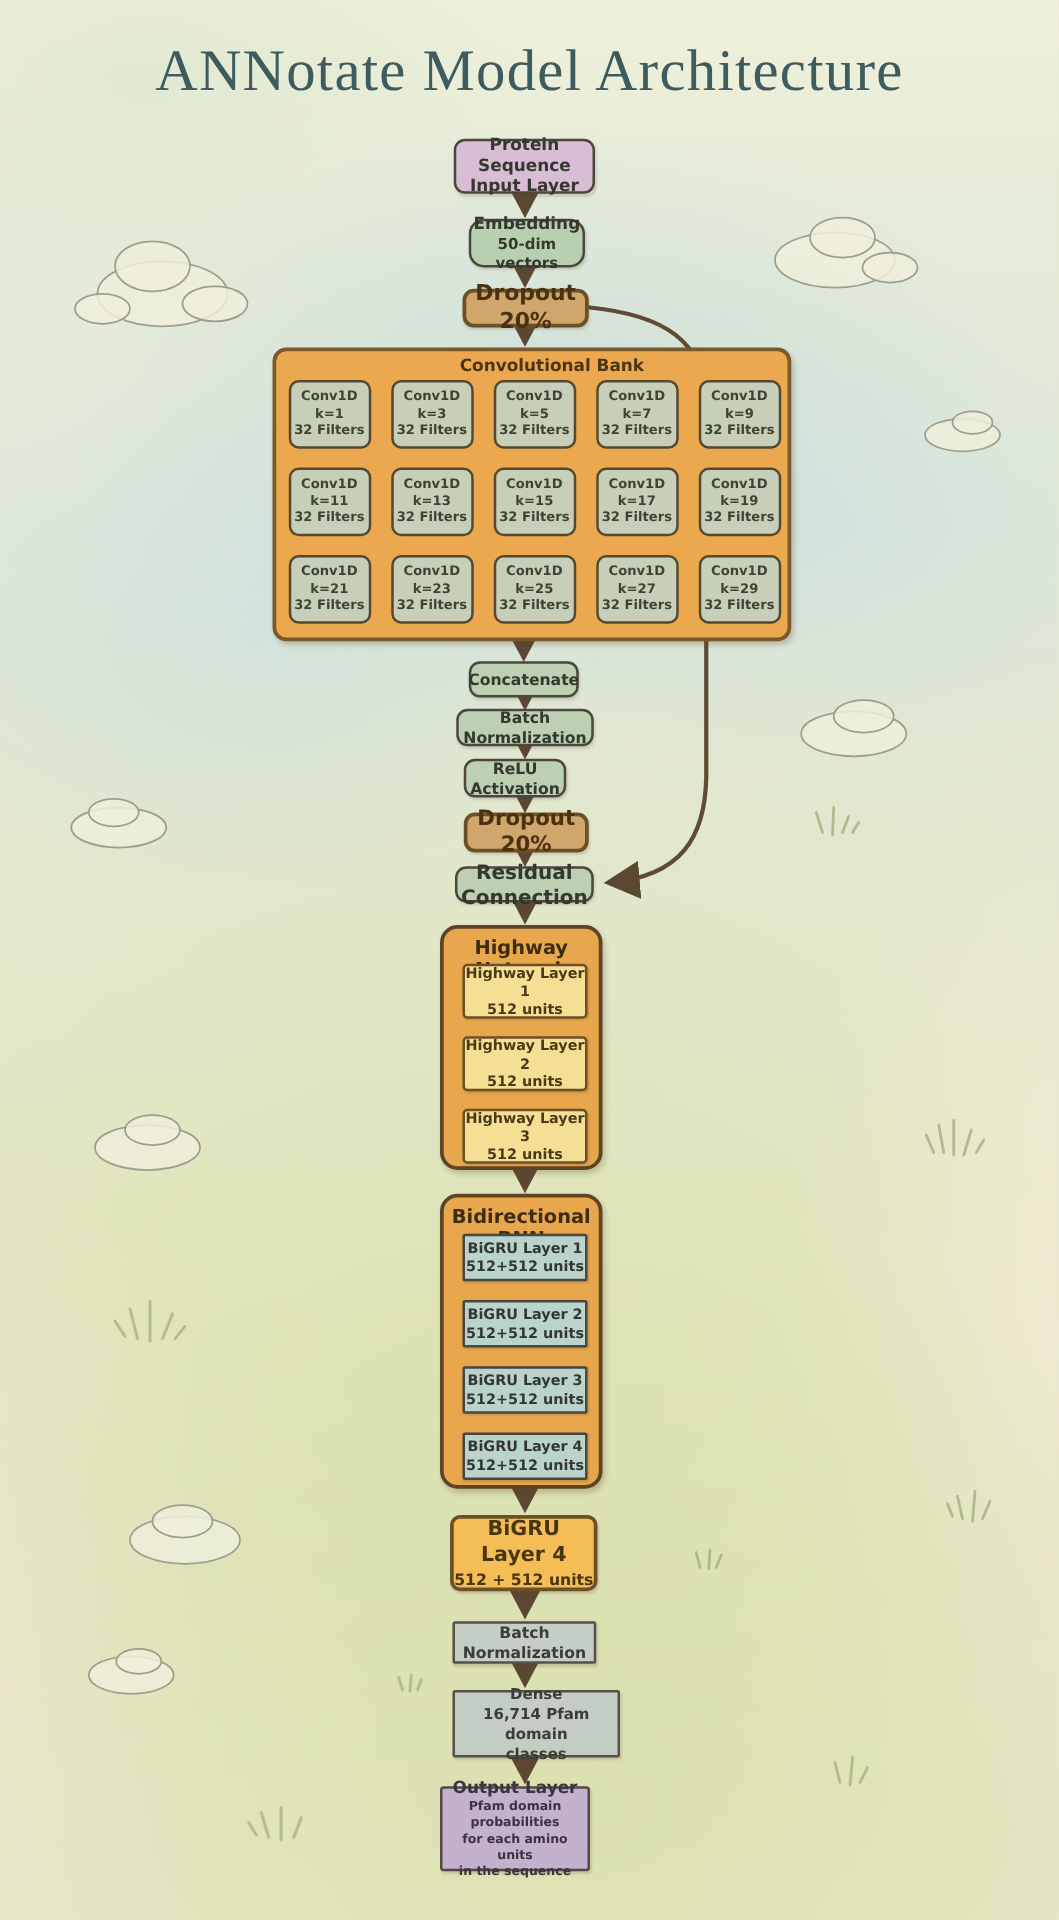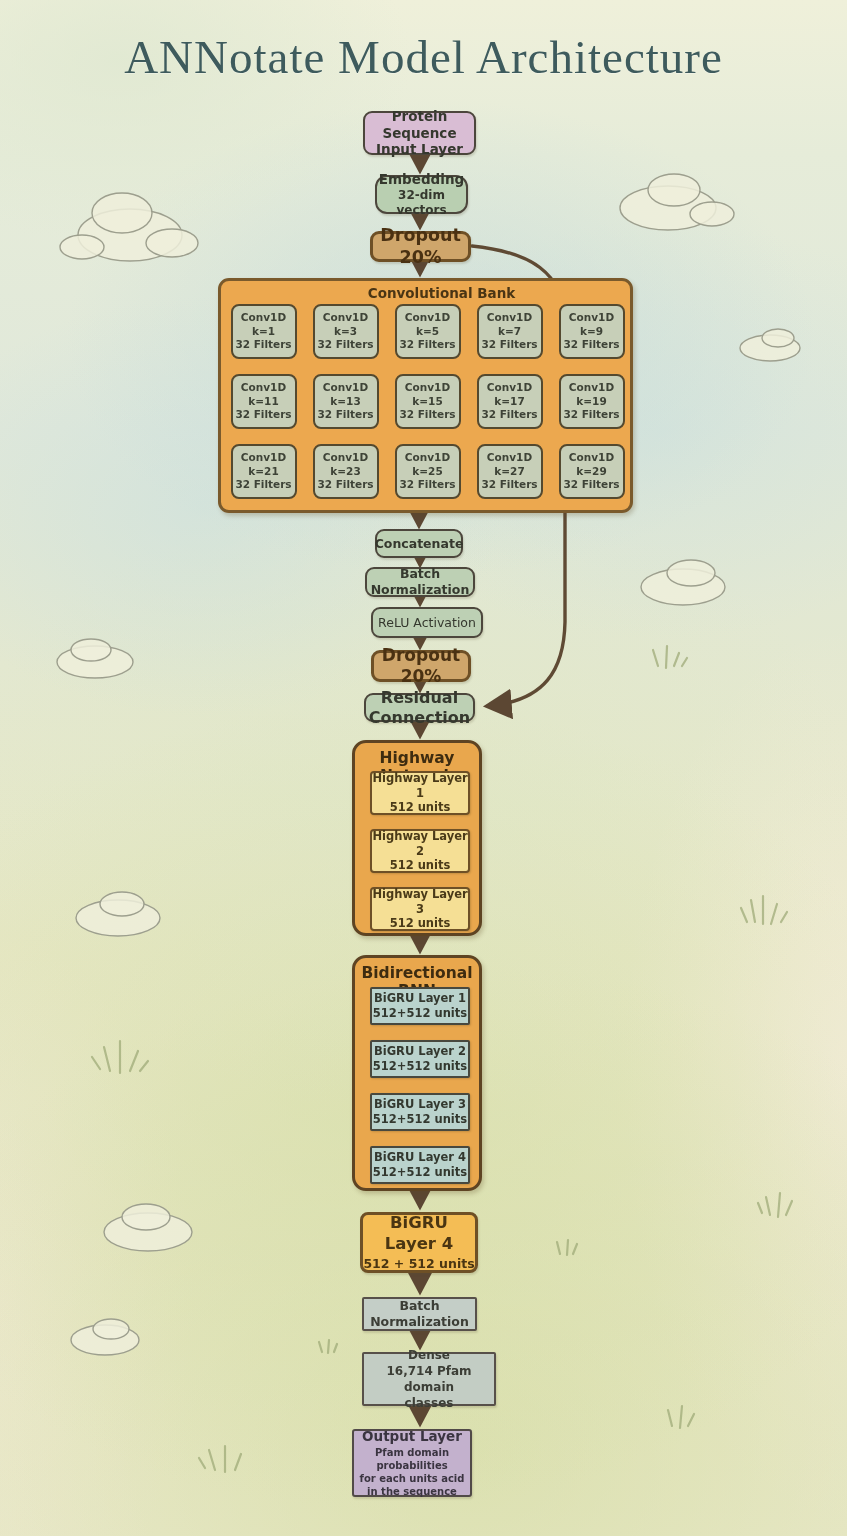--- a/index.html
+++ b/index.html
@@ -37,21 +37,21 @@
   .node .l1{font-weight:700;}
   .node .l2{font-weight:700;}
   
   .b-input{left:363px;top:111px;width:113px;height:44px;background:#d9bdd4;font-size:13.5px;}
   .b-embed{left:375px;top:175px;width:93px;height:39px;background:#b9cfb1;font-size:12px;border-radius:12px;}
   .b-embed .l1{font-size:13.5px;}
   .b-drop1{left:370px;top:231px;width:101px;height:31px;background:#cfa66b;border-color:#6e5026;
            color:#4a3112;font-size:17.5px;font-weight:700;border-width:3px;}
   .b-concat{left:375px;top:529px;width:88px;height:29px;background:#bdd0b4;font-size:12.5px;font-weight:700;}
   .b-bn1{left:365px;top:567px;width:110px;height:30px;background:#bdd0b4;font-size:12.5px;font-weight:700;}
-  .b-relu{left:371px;top:607px;width:112px;height:31px;background:#bdd0b4;font-size:12.5px;font-weight:400;}
+  .b-relu{left:371px;top:607px;width:82px;height:31px;background:#bdd0b4;font-size:12.5px;font-weight:700;}
   .b-drop2{left:371px;top:650px;width:100px;height:32px;background:#cfa66b;border-color:#6e5026;
            color:#4a3112;font-size:17px;font-weight:700;border-width:3px;}
   .b-resid{left:364px;top:693px;width:111px;height:29px;background:#bdd0b4;font-size:16px;font-weight:700;}
   .bank{
     position:absolute;z-index:3;left:218px;top:278px;width:415px;height:235px;box-sizing:border-box;
     background:#eca84f;border:3.5px solid #7a5a2c;border-radius:11px;
     box-shadow:2px 3px 4px rgba(90,70,30,.25);
   }
   .bank-title{position:absolute;top:4px;left:0;width:100%;text-align:center;
     font-size:13.5px;font-weight:700;color:#4a3514;margin-left:16px;}
@@ -200,21 +200,21 @@
 
   <h1 class="title">ANNotate Model Architecture</h1>
 
   <div class="node b-input">
     <span class="l1">Protein Sequence</span>
     <span class="l2">Input Layer</span>
   </div>
 
   <div class="node b-embed">
     <span class="l1">Embedding</span>
-    <span class="l2">32-dim vectors</span>
+    <span class="l2">50-dim vectors</span>
   </div>
 
   <div class="node b-drop1">
     <span>Dropout 20%</span>
   </div>
 
   <div class="bank">
     <div class="bank-title">Convolutional Bank</div>
     <div class="bank-grid" id="conv-grid">
         <div class="conv-cell">
@@ -360,17 +360,17 @@
 
   <div class="node b-dense">
     <span class="l1">Dense</span>
     <span class="l2">16,714 Pfam domain</span>
     <span class="l2">classes</span>
   </div>
 
   <div class="node b-out">
     <span class="t">Output Layer</span>
     <span class="s">Pfam domain probabilities</span>
-    <span class="s">for each units acid</span>
+    <span class="s">for each amino units</span>
     <span class="s">in the sequence</span>
   </div>
 
 </div>
 
 </body></html>

